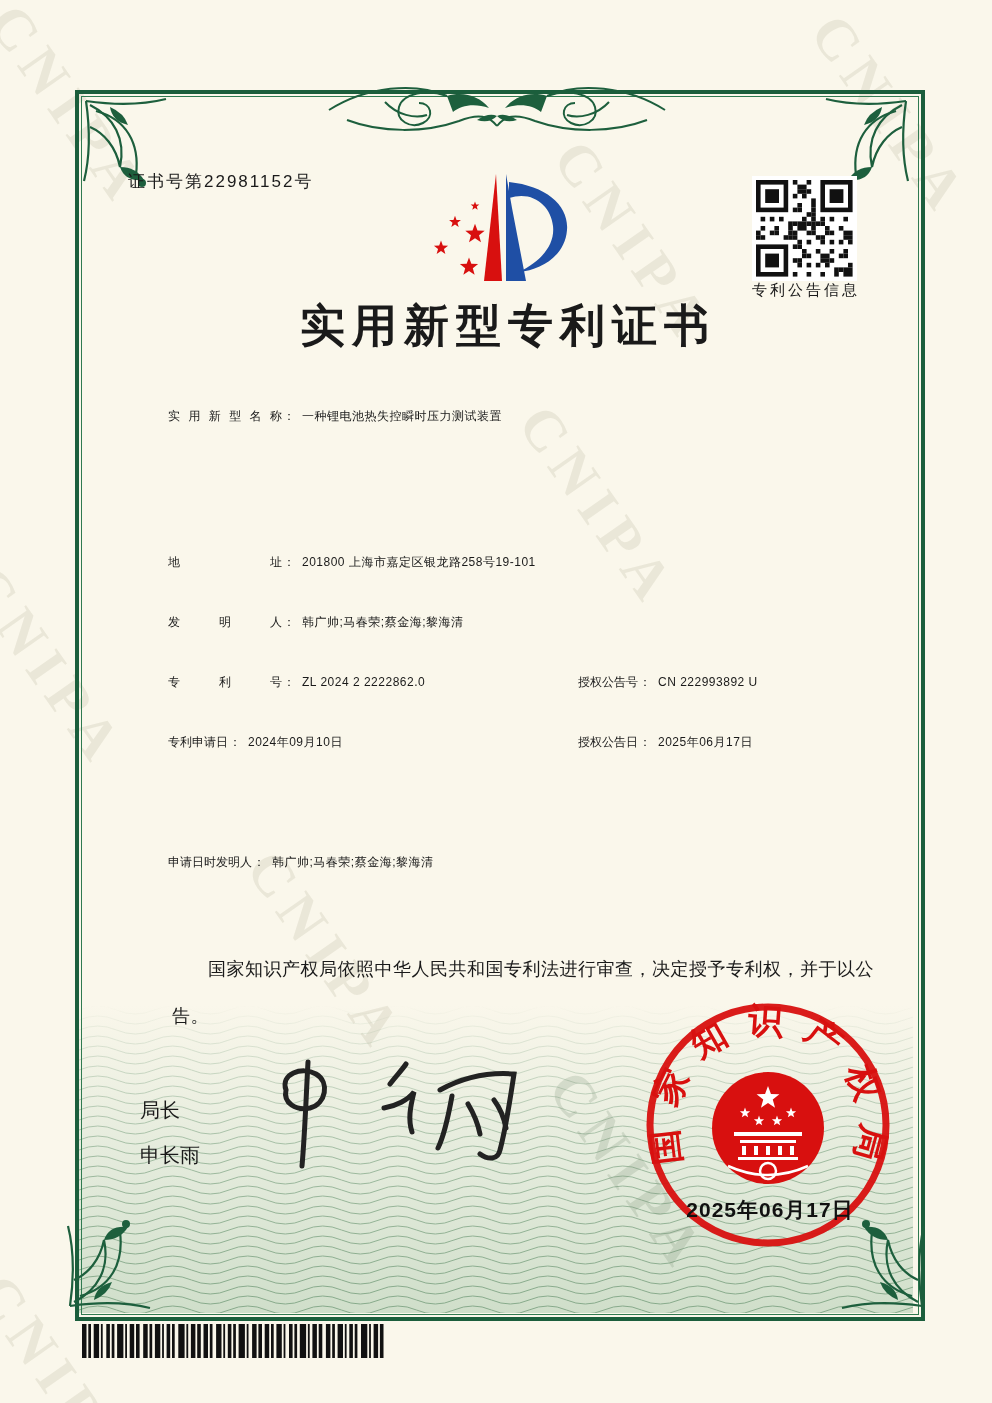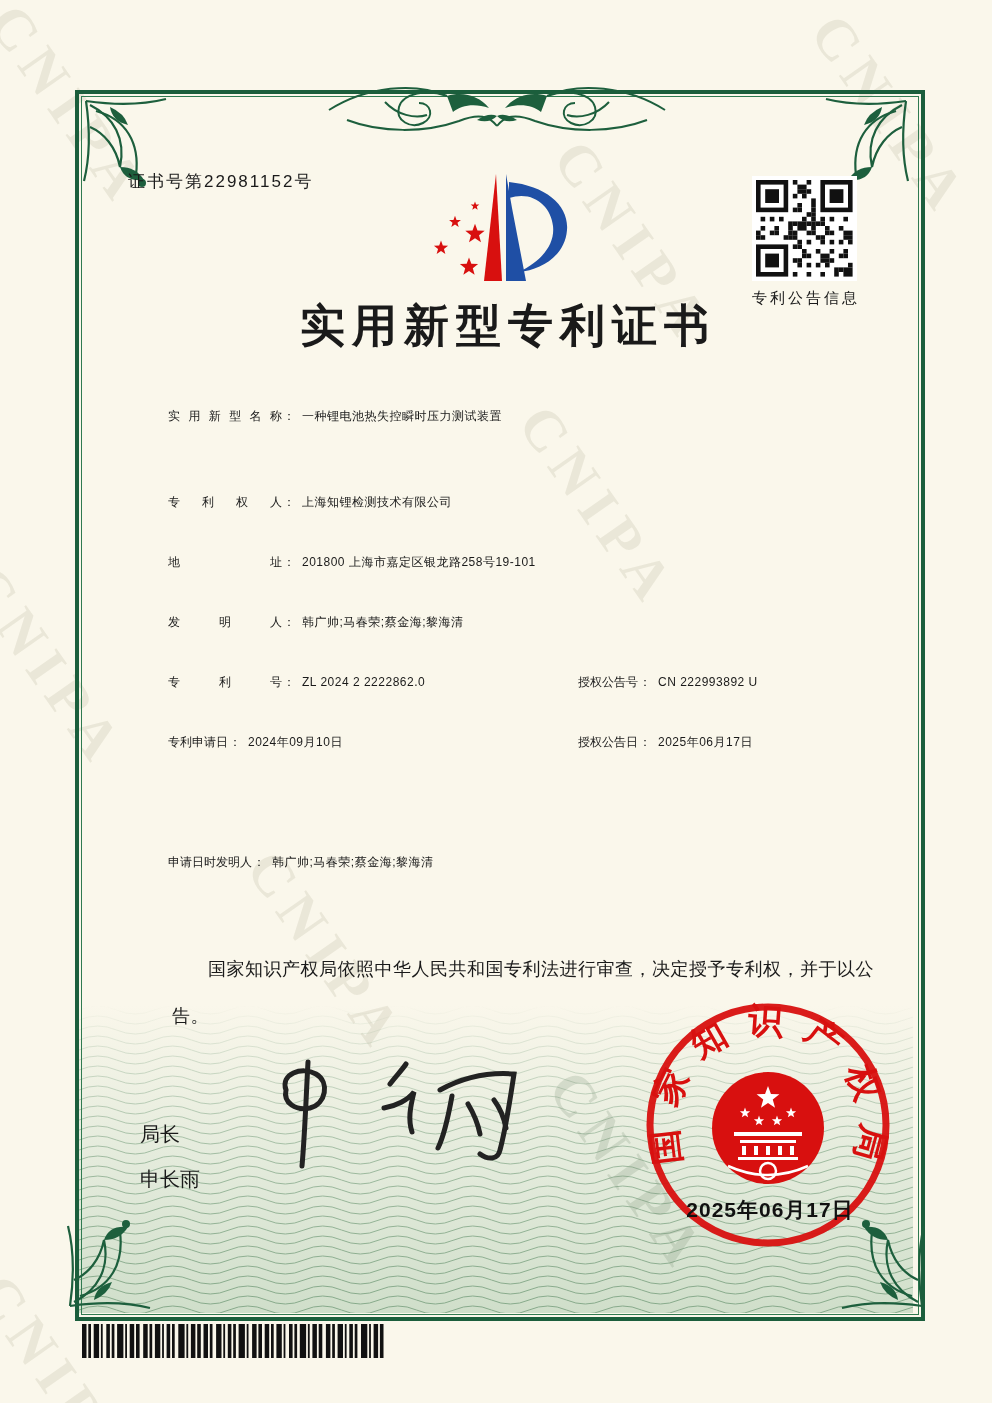--- a/index.html
+++ b/index.html
@@ -29,38 +29,38 @@
   .frame-inner{position:absolute;inset:2px;border:1px solid #2f7a50;}
   .flourish{position:absolute;z-index:3;pointer-events:none;}
   
   .cert-no{
     position:absolute;left:128px;top:170px;z-index:4;
     font-size:17px;letter-spacing:2px;
   }
   .logo{position:absolute;left:423px;top:168px;width:152px;height:122px;z-index:4;}
   .qr-wrap{position:absolute;left:752px;top:176px;z-index:4;}
   .qr-svg{display:block;background:#fff;padding:2px;}
-  .qr-label{margin-top:8px;font-size:15px;letter-spacing:3px;text-align:center;}
+  .qr-label{font-size:15px;letter-spacing:3px;text-align:center;}
   .title{
     position:absolute;left:12px;top:296px;width:100%;z-index:4;
     text-align:center;font-size:45px;font-weight:bold;letter-spacing:7px;
   }
   .row{position:absolute;left:140px;z-index:4;font-size:12px;white-space:nowrap;margin-left:28px;}
   .flabel{display:inline-block;vertical-align:bottom;}
   .flabel.just{width:114px;text-align:justify;text-align-last:justify;}
   .colon{margin:0 2px 0 1px;}
   .fvalue{margin-left:5px;letter-spacing:0.5px;}
   .rcol{position:absolute;left:410px;top:0;white-space:nowrap;}
   .statement{
     position:absolute;left:128px;top:946px;width:732px;z-index:4;
     font-family:"Liberation Serif",serif;
     font-size:18px;line-height:47px;letter-spacing:0.5px;margin-left:44px;
   }
   .statement .ln1{text-indent:2em;}
-  .signer{position:absolute;left:140px;top:1112px;z-index:4;font-size:20px;line-height:45px;}
+  .signer{position:absolute;left:140px;top:1088px;z-index:4;font-size:20px;line-height:45px;}
   .signature{position:absolute;left:272px;top:1056px;z-index:4;}
   .seal{position:absolute;left:643px;top:1000px;width:250px;height:250px;z-index:5;}
   .seal-date{
     position:absolute;left:655px;top:1196px;width:230px;z-index:6;
     text-align:center;font-size:21px;font-weight:bold;color:#111;letter-spacing:1px;
   }
   .footer{
     position:absolute;left:0;top:1276px;width:100%;z-index:4;
     text-align:center;font-size:15px;letter-spacing:3px;
   }
@@ -277,23 +277,20 @@
         </g>
     </svg>
     <div class="qr-label">专利公告信息</div>
   </div>
 
   <div class="title">实用新型专利证书</div>
 
   <div class="row" style="top:408px">
     <span class="flabel just">实用新型名称</span><span class="colon">：</span><span class="fvalue">一种锂电池热失控瞬时压力测试装置</span>
   </div>
-  <div class="row" style="top:494px">
-    <span class="flabel just">专利权人</span><span class="colon">：</span><span class="fvalue">上海知锂检测技术有限公司</span>
-  </div>
   <div class="row" style="top:554px">
     <span class="flabel just">地址</span><span class="colon">：</span><span class="fvalue">201800 上海市嘉定区银龙路258号19-101</span>
   </div>
   <div class="row" style="top:614px">
     <span class="flabel just">发明人</span><span class="colon">：</span><span class="fvalue">韩广帅;马春荣;蔡金海;黎海清</span>
   </div>
   <div class="row" style="top:674px">
     <span class="flabel just">专利号</span><span class="colon">：</span><span class="fvalue">ZL 2024 2 2222862.0</span>
     <span class="rcol"><span class="flabel">授权公告号</span><span class="colon">：</span><span class="fvalue">CN 222993892 U</span></span>
   </div>

